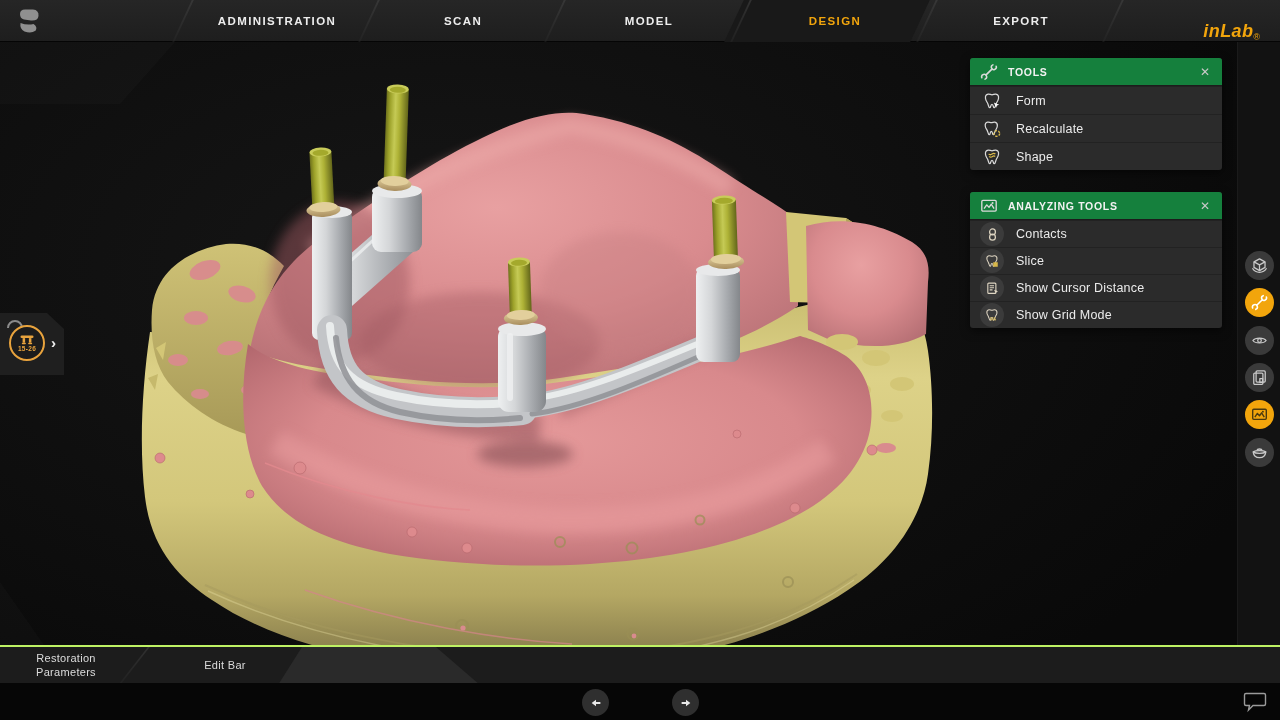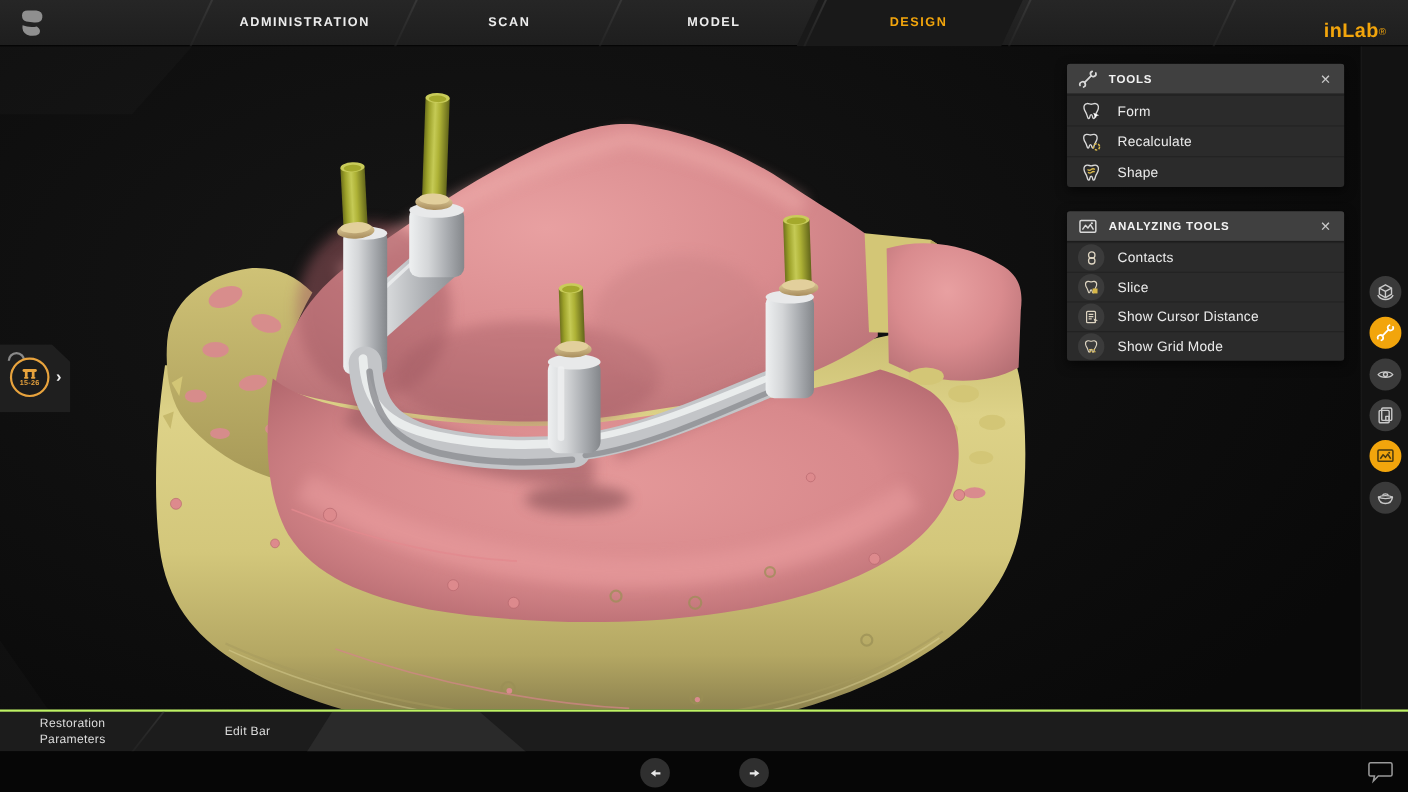--- a/index.html
+++ b/index.html
@@ -12,42 +12,42 @@
              background:linear-gradient(#262626,#1e1e1e); border-bottom:1px solid #050505; z-index:30; }
   .logo { position:absolute; left:16px; top:7px; width:28px; height:28px; }
   .tab-sep { position:absolute; top:0; width:2px; height:42px; transform:skewX(-25deg);
              background:linear-gradient(#454545,#262626); opacity:.55; }
   .design-bg { position:absolute; top:0; left:734px; width:186px; height:42px;
                transform:skewX(-25deg); background:#191919; }
   .nav-tab { position:absolute; top:0; height:42px; width:186px; display:flex; align-items:center;
              justify-content:center; cursor:pointer; z-index:2; }
   .nav-tab span { font-size:11.5px; letter-spacing:1.4px; font-weight:600; color:#ededed; }
   .nav-tab.active span { color:#f2a50c; }
-  .brand { position:absolute; right:20px; top:0; height:42px; display:flex; align-items:center;
-           padding-top:14px; color:#f2a50c; }
+  .brand { position:absolute; right:20px; top:0; height:42px; display:flex; align-items:flex-end;
+           padding-top:14px; color:#f2a50c;font-style:italic; }
   .brand .nm { font-size:18px; font-weight:600; letter-spacing:.4px; }
   .brand .rg { font-size:9px; margin-top:1px; }
 
   
   .viewport { position:absolute; left:0; top:42px; width:1280px; height:603px;
               background:radial-gradient(900px 520px at 35% 38%, #161616, #0d0d0d 70%, #090909);
               z-index:1; }
   .viewport svg { display:block; }
 
   
   .right-rail { position:absolute; right:0; top:42px; width:43px; height:603px;
                 background:#121212; border-left:1px solid #1b1b1b; z-index:20; }
   .rail-btn { position:absolute; left:7px; width:29px; height:29px; border-radius:50%;
               background:#3a3a3a; display:flex; align-items:center; justify-content:center; cursor:pointer; }
   .rail-btn.active { background:#f2a50c; }
 
   
   .panel { position:absolute; left:970px; width:252px; background:#2b2b2b; border-radius:3px;
            overflow:hidden; box-shadow:0 3px 10px rgba(0,0,0,.55); z-index:25; }
-  .panel-header { height:28px; background:#404040; display:flex; align-items:center;
+  .panel-header { height:28px; background:#15803d; display:flex; align-items:center;
                   padding:0 8px 0 10px; border-bottom:1px solid #1c1c1c; }
   .panel-header .ph-icon { width:18px; height:18px; margin-right:10px; flex:0 0 auto; }
   .panel-header .ph-title { flex:1; font-size:10.5px; font-weight:bold; letter-spacing:.7px; color:#f2f2f2; }
   .close-btn { width:18px; height:18px; display:flex; align-items:center; justify-content:center;
                color:#c9c9c9; font-size:12px; cursor:pointer; }
   .panel-row { height:28px; display:flex; align-items:center; padding:0 10px; border-top:1px solid #222;
                cursor:pointer; }
   .panel-row:first-of-type { border-top:none; }
   .panel-row .row-icon { width:24px; height:24px; margin-right:12px; flex:0 0 auto;
                          display:flex; align-items:center; justify-content:center; }
@@ -106,20 +106,23 @@
         <span>ADMINISTRATION</span>
       </div>
     <div class="nav-tab" style="left:370px">
         <span>SCAN</span>
       </div>
     <div class="nav-tab" style="left:556px">
         <span>MODEL</span>
       </div>
     <div class="nav-tab active" style="left:742px">
         <span>DESIGN</span>
+      </div>
+    <div class="nav-tab" style="left:928px">
+        <span>EXPORT</span>
       </div>
     <div class="brand">
       <span class="nm">inLab</span>
       <span class="rg">®</span>
     </div>
   </header>
 
   <div class="viewport">
     <svg width="1280" height="603" viewBox="0 0 1280 603">
       <defs>

